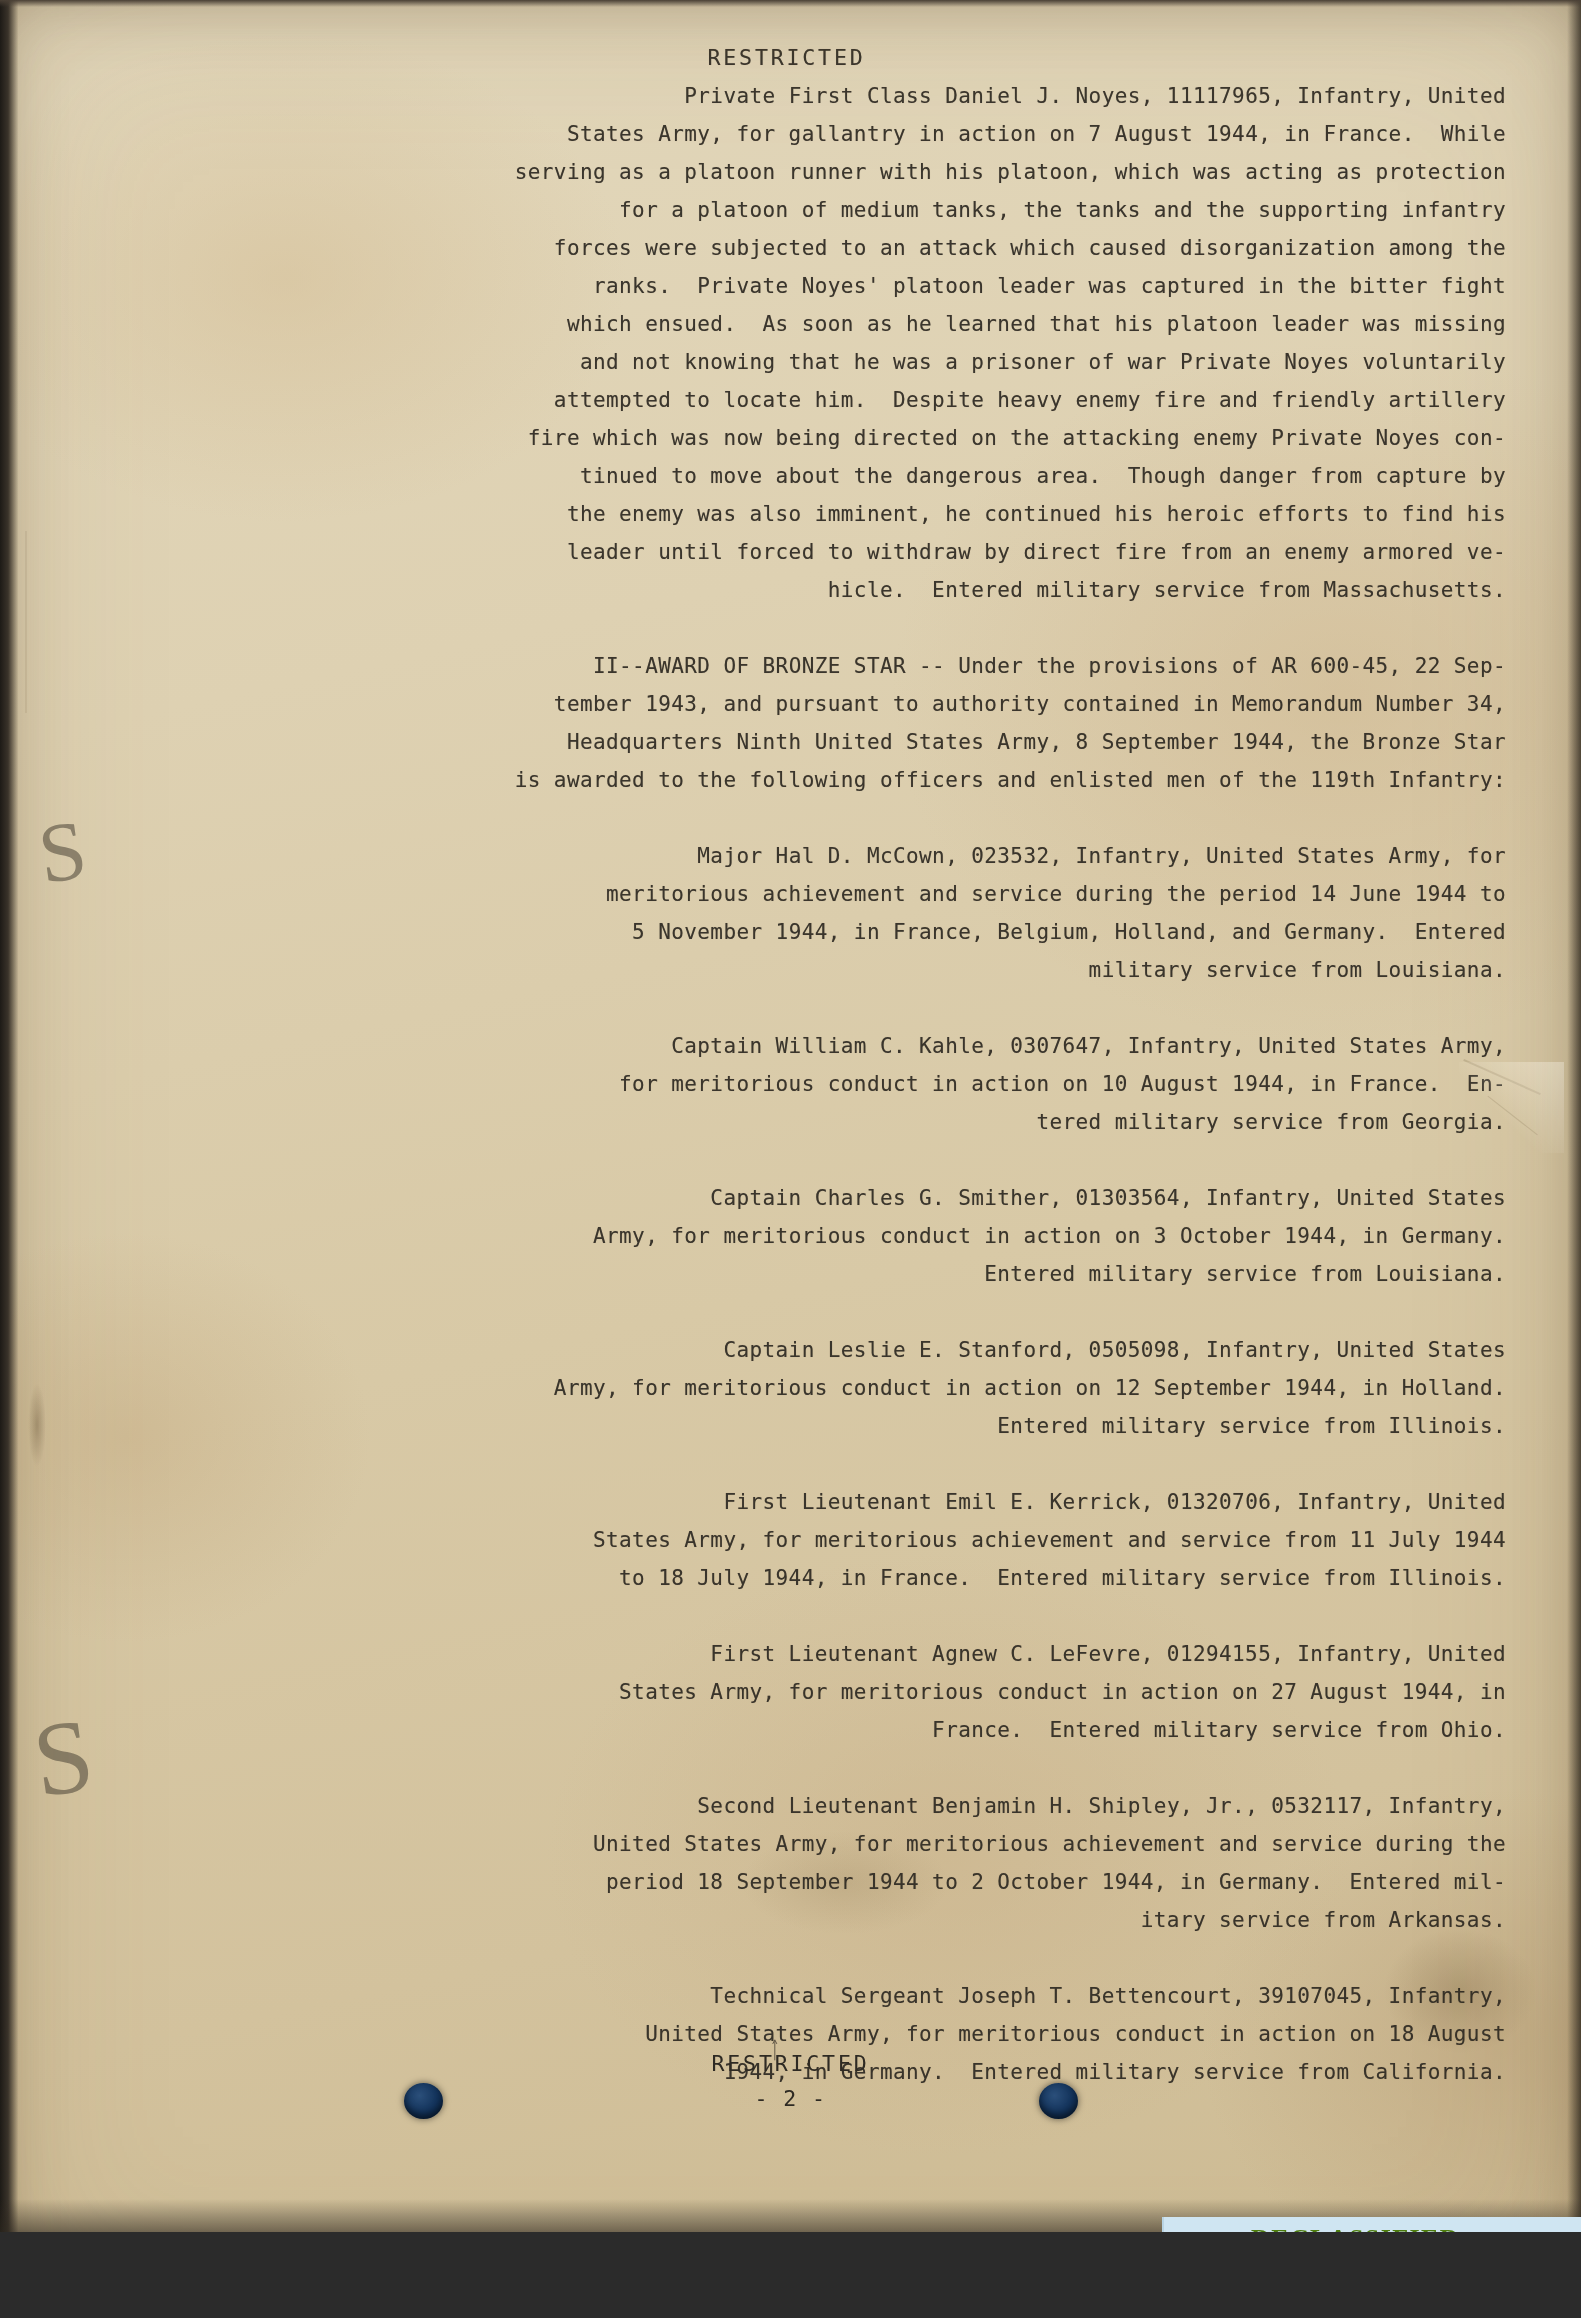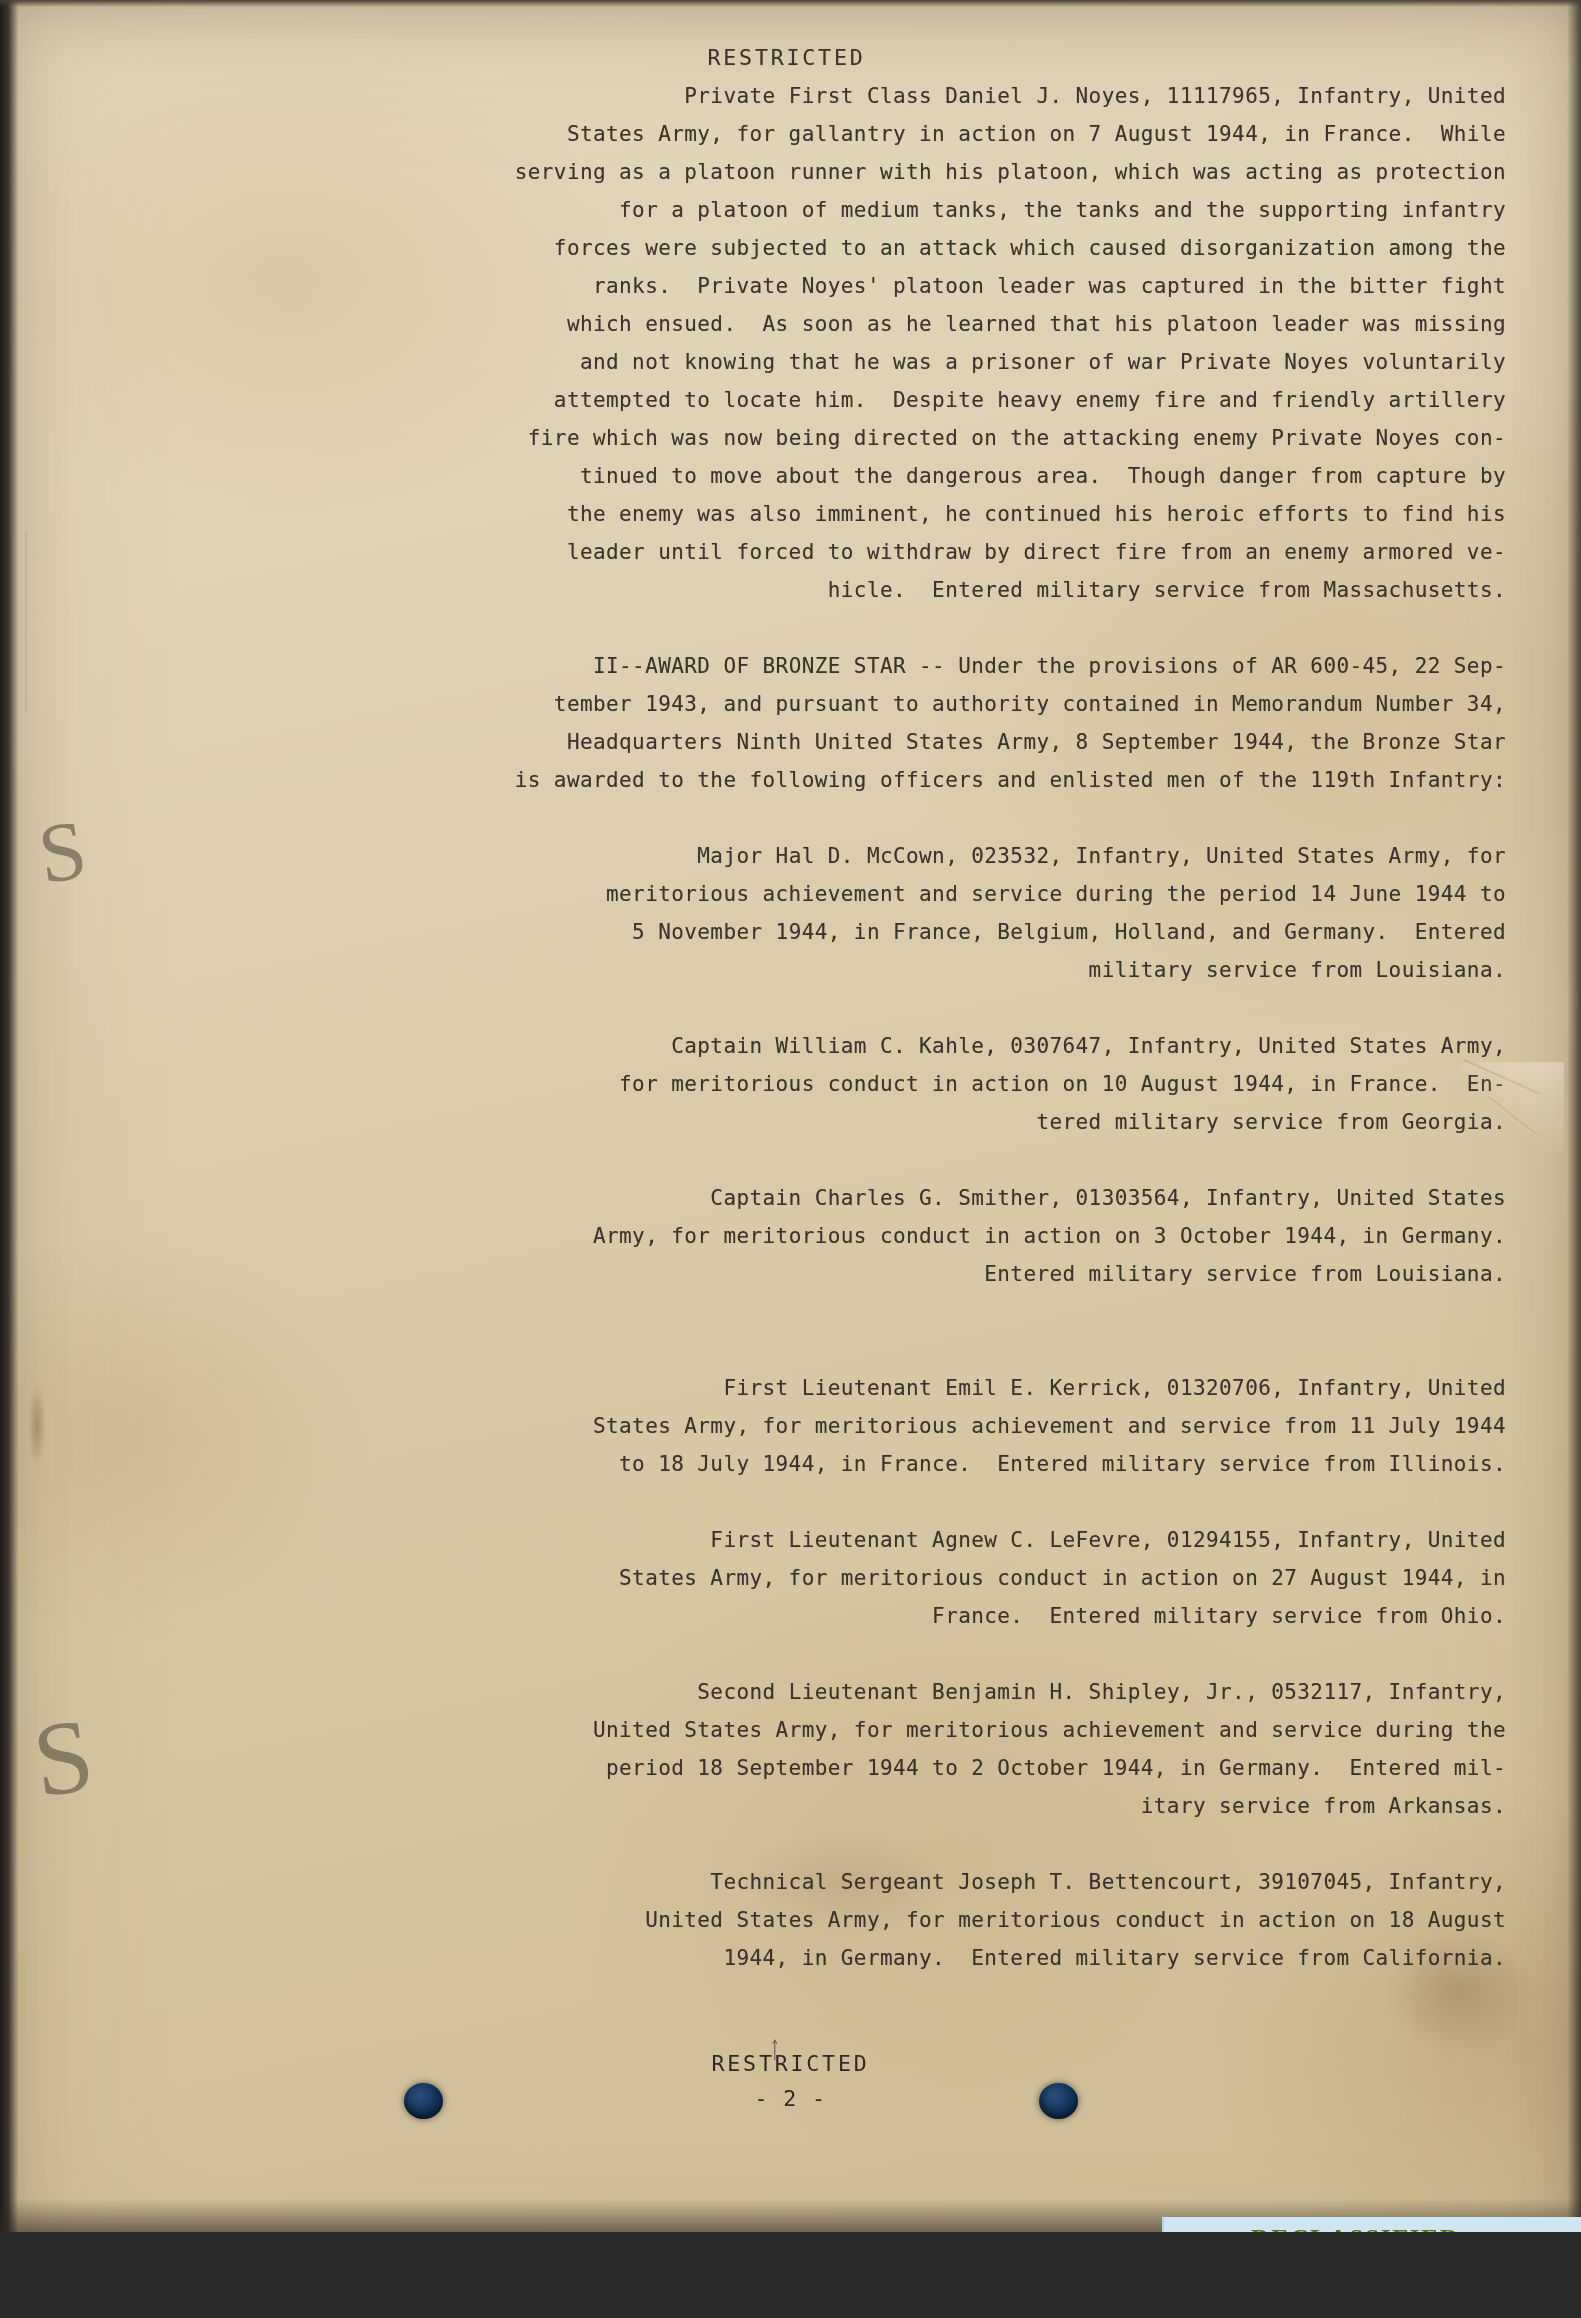--- a/index.html
+++ b/index.html
@@ -235,20 +235,23 @@
     <p class="para">        Captain William C. Kahle, 0307647, Infantry, United States Army,
 for meritorious conduct in action on 10 August 1944, in France.  En-
 tered military service from Georgia.</p>
     <div class="gap"></div>
 
     <p class="para">        Captain Charles G. Smither, 01303564, Infantry, United States
 Army, for meritorious conduct in action on 3 October 1944, in Germany.
 Entered military service from Louisiana.</p>
     <div class="gap"></div>
 
+    <p class="para">        Captain Leslie E. Stanford, 0505098, Infantry, United States
+Army, for meritorious conduct in action on 12 September 1944, in Holland.
+Entered military service from Illinois.</p>
     <div class="gap"></div>
 
     <p class="para">        First Lieutenant Emil E. Kerrick, 01320706, Infantry, United
 States Army, for meritorious achievement and service from 11 July 1944
 to 18 July 1944, in France.  Entered military service from Illinois.</p>
     <div class="gap"></div>
 
     <p class="para">        First Lieutenant Agnew C. LeFevre, 01294155, Infantry, United
 States Army, for meritorious conduct in action on 27 August 1944, in
 France.  Entered military service from Ohio.</p>

